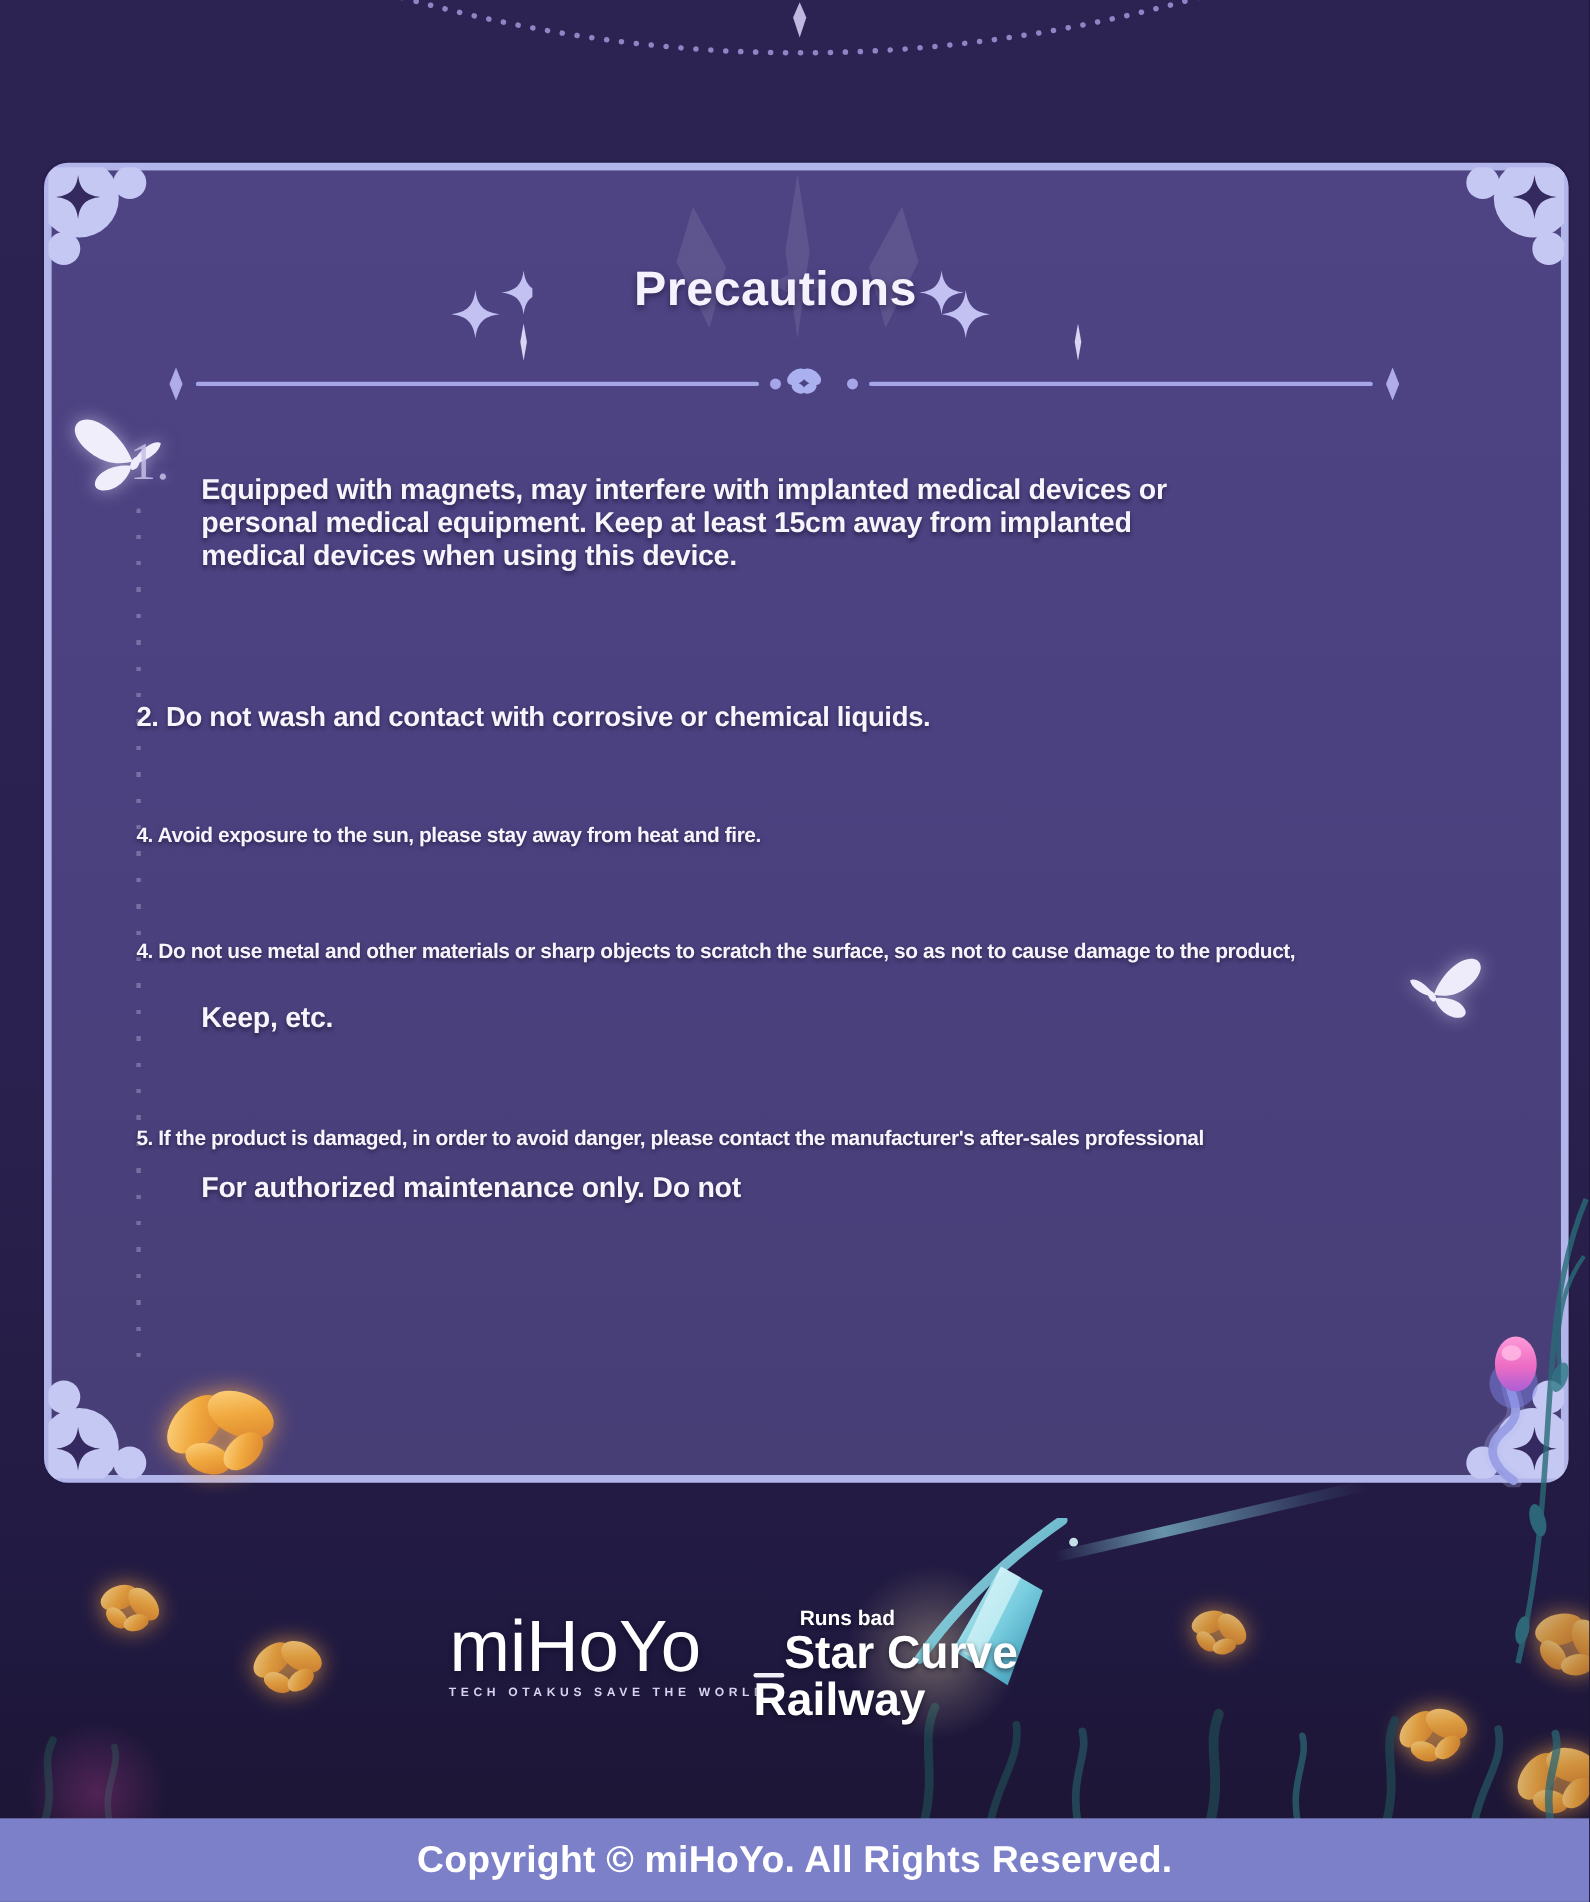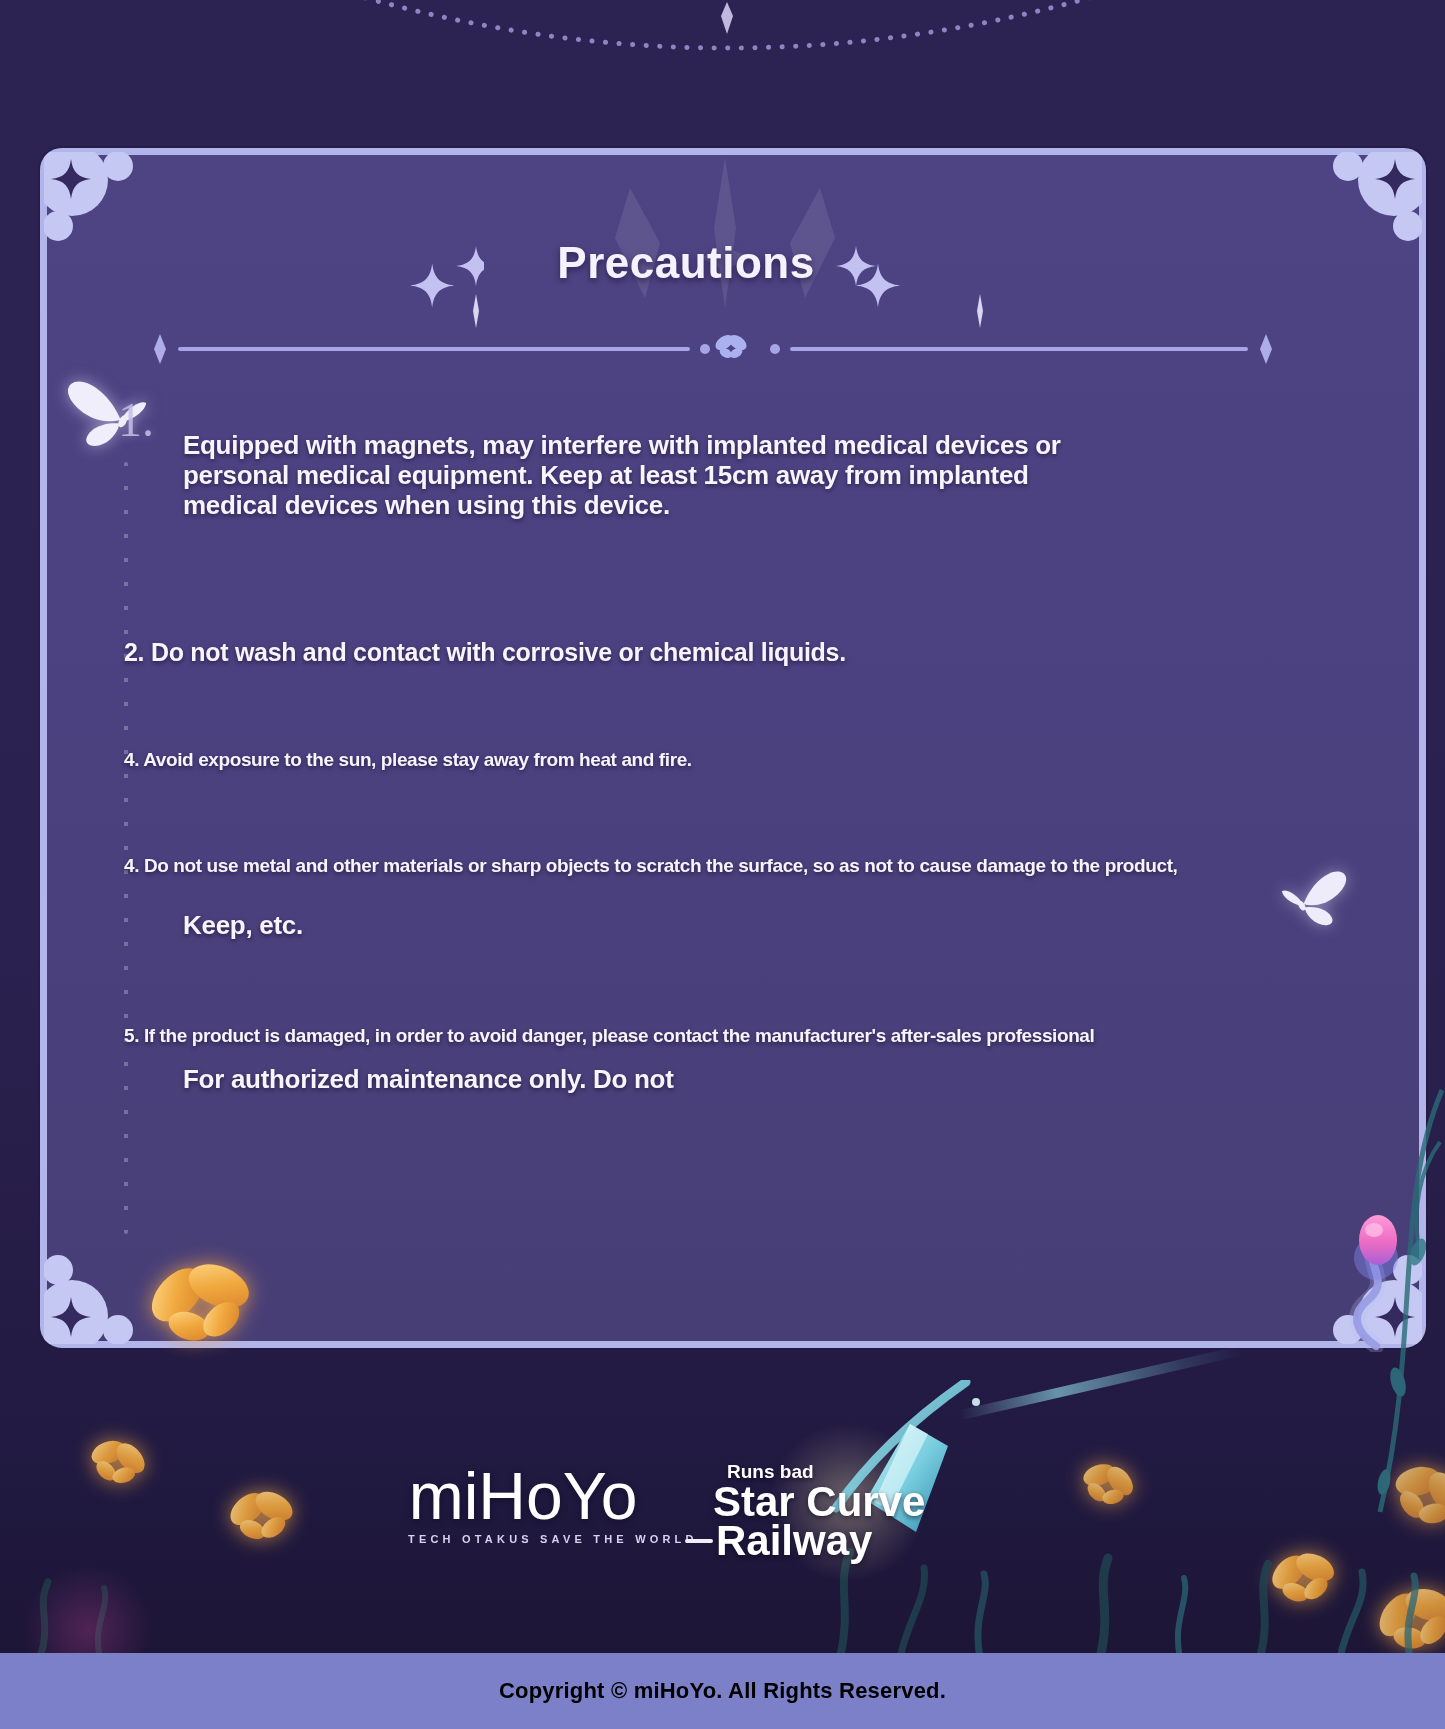--- a/index.html
+++ b/index.html
@@ -15,21 +15,21 @@
     box-shadow:0 0 0 2px rgba(30,22,60,.35);}
   .corner{position:absolute;width:110px;height:110px;pointer-events:none;}
   .corner.tl{left:-3px;top:-3px;}
   .corner.tr{right:-3px;top:-3px;transform:rotate(90deg);}
   .corner.br{right:-3px;bottom:-3px;transform:rotate(180deg);}
   .corner.bl{left:-3px;bottom:-3px;transform:rotate(270deg);}
 
   
   .page-title{position:absolute;top:238px;left:0;width:1372px;text-align:center;
     font-size:44px;font-weight:700;letter-spacing:.5px;color:#f5f2fd;
-    text-shadow:0 3px 6px rgba(18,10,40,.55);}
+    text-shadow:0 3px 6px rgba(18,10,40,.55);padding-left:19px;}
   .crown{opacity:.09;}
 
   
   .divider{left:130px;top:330px;}
 
   
   .ptext{position:absolute;color:#f7f4fc;font-weight:700;
     text-shadow:0 2px 4px rgba(15,8,35,.55);letter-spacing:-0.3px;line-height:1.16;}
   .t-large{font-size:26px;line-height:30px;}
   .t-med{font-size:25px;}
@@ -45,33 +45,33 @@
   .brand{position:absolute;left:408px;top:1466px;width:230px;text-align:center;color:#ffffff;}
   .brand-logo{font-size:66px;font-weight:400;letter-spacing:0px;line-height:60px;
     text-shadow:0 2px 6px rgba(10,6,25,.5);}
   .brand-tagline{margin-top:7px;font-size:11px;font-weight:700;letter-spacing:4.2px;
     color:#d6d3ee;white-space:nowrap;}
   .product{position:absolute;left:713px;top:1462px;color:#ffffff;z-index:4;}
   .product-small{font-size:19px;font-weight:700;margin-left:14px;line-height:20px;
     text-shadow:0 2px 4px rgba(10,6,25,.6);}
   .product-big{font-size:42px;font-weight:700;line-height:39px;
     text-shadow:0 2px 5px rgba(10,6,25,.6);}
-  .railway-row{display:flex;align-items:center;margin-left:-28px;}
+  .railway-row{display:flex;margin-left:-28px;flex-direction:column;}
   .railway-dash{display:inline-block;width:28px;height:4px;background:#f0eef8;
     margin-right:3px;border-radius:2px;}
   .moon-glow{position:absolute;left:768px;top:1422px;width:160px;height:160px;z-index:1;
     background:radial-gradient(circle,rgba(236,219,168,.38) 0%,rgba(236,219,168,.12) 45%,transparent 70%);}
   .comet-tail{position:absolute;left:955px;top:1378px;width:290px;height:10px;z-index:1;
     transform:rotate(-13deg);border-radius:5px;opacity:.8;
     background:linear-gradient(90deg,rgba(140,226,238,0) 0%,rgba(150,228,240,.75) 35%,rgba(120,200,225,.2) 80%,transparent 100%);}
 
   
   .copyright-bar{position:absolute;left:0;top:1653px;width:1445px;height:76px;
     background:#7b80c8;z-index:6;display:flex;align-items:center;justify-content:center;}
-  .copyright-text{font-size:22px;font-weight:600;color:#000000;letter-spacing:.2px;}
+  .copyright-text{font-size:34px;font-weight:600;color:#ffffff;letter-spacing:.2px;}
 
   
   .pink-glow{position:absolute;left:18px;top:1560px;width:140px;height:140px;z-index:1;
     background:radial-gradient(circle,rgba(214,70,165,.28) 0%,transparent 65%);}
   .gold-bfly{filter:drop-shadow(0 0 10px rgba(255,172,70,.75));}
 </style>
 </head>
 <body>
 
 <div class="poster">

